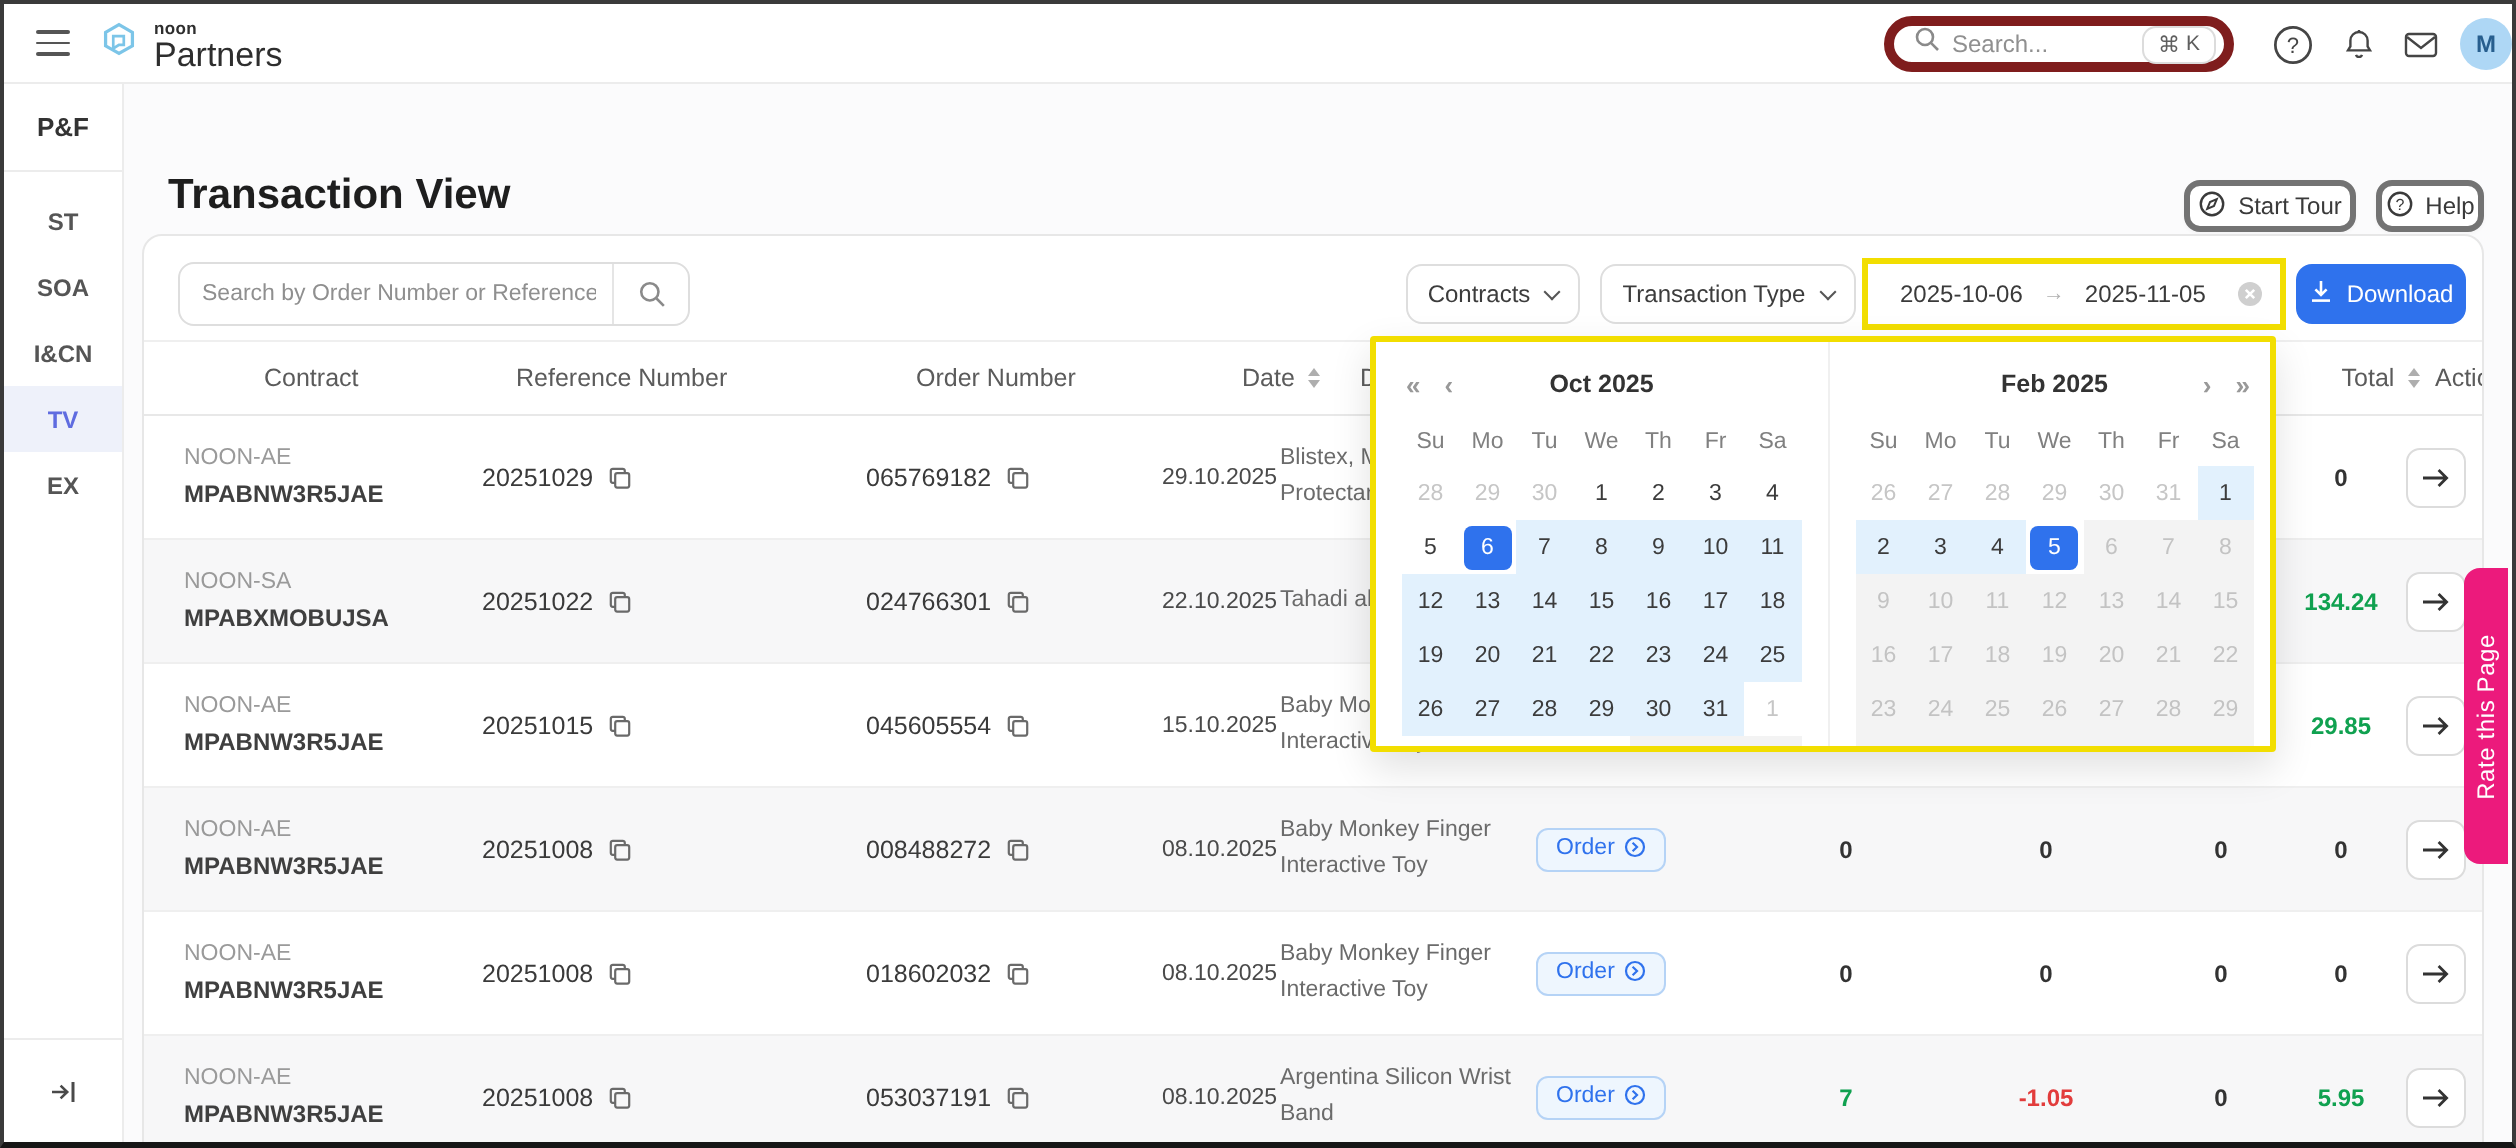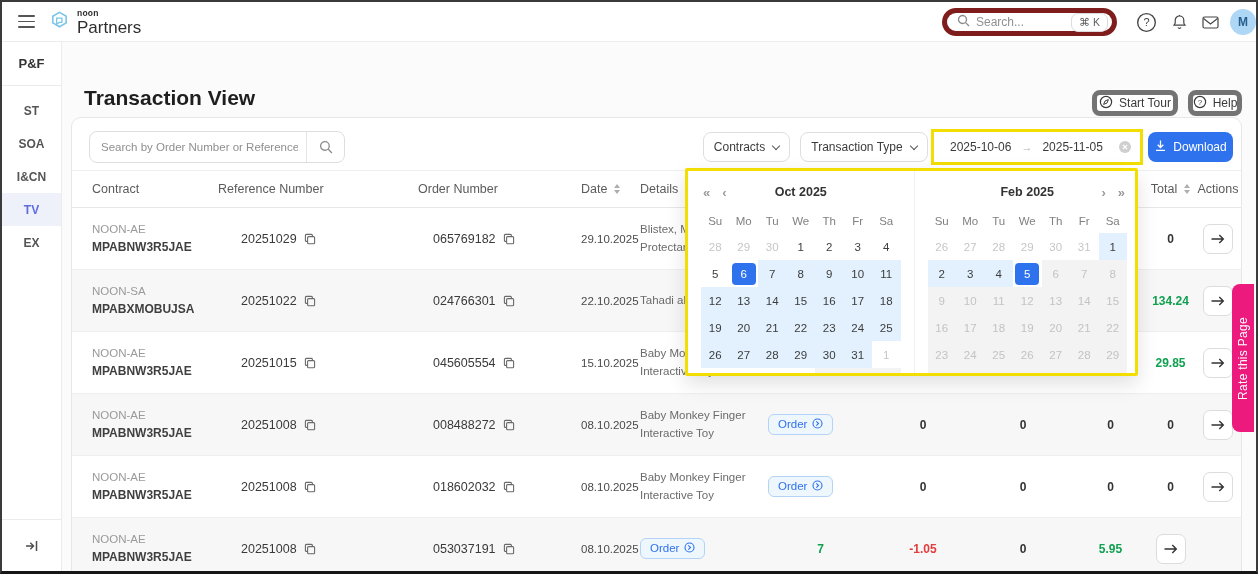--- a/index.html
+++ b/index.html
@@ -28,21 +28,21 @@
   .side-section { height:44px; display:flex; align-items:center; justify-content:center; font-size:13px; font-weight:600; color:#333; border-bottom:1px solid #ececec; cursor:pointer; }
   .side-items { padding-top:8px; }
   .side-item { height:33px; display:flex; align-items:center; justify-content:center; font-size:12px; font-weight:600; color:#555; cursor:pointer; }
   .side-item.active { background:#eef1fa; color:#5f6ce0; }
   .side-foot { position:absolute; left:0; right:0; bottom:0; height:52px; border-top:1px solid #ececec; display:flex; align-items:center; justify-content:center; }
   .collapse-btn { cursor:pointer; display:flex; align-items:center; justify-content:center; width:24px; height:24px; }
 
   
   .main { position:absolute; left:60px; top:40px; right:0; bottom:0; background:#fbfbfc; }
   .page-title { position:absolute; left:22px; top:44px; font-size:21px; font-weight:700; color:#1e1e1e; }
-  .ghost-btn { position:absolute; height:26px; background:#fff; border:5px solid #737373; border-radius:8px; display:flex; align-items:center; justify-content:center; gap:6px; font-size:12px; color:#3a3a3a; cursor:pointer; box-shadow:0 1px 2px rgba(0,0,0,.03); }
+  .ghost-btn { position:absolute; height:26px; background:#fff; border:3px solid #737373; border-radius:8px; display:flex; align-items:center; justify-content:center; gap:6px; font-size:12px; color:#3a3a3a; cursor:pointer; box-shadow:0 1px 2px rgba(0,0,0,.03); }
   #btn-start-tour { left:1030px; top:48px; width:86px; }
   #btn-help { left:1126px; top:48px; width:54px; }
 
   
   .card { position:absolute; left:9px; top:75px; width:1171px; height:505px; background:#fff; border:1px solid #e7e7e7; border-radius:10px; z-index:1; overflow:hidden; }
   .flt-search { position:absolute; left:17px; top:13px; width:256px; height:32px; border:1px solid #dedede; border-radius:8px; display:flex; align-items:stretch; background:#fff; }
   .flt-search input { border:none; outline:none; flex:1; min-width:0; padding:0 8px 0 11px; font-size:11.5px; color:#555; font-family:inherit; background:transparent; }
   .flt-search input::placeholder { color:#8f8f8f; }
   .flt-search .mag { width:38px; border-left:1px solid #e5e5e5; display:flex; align-items:center; justify-content:center; cursor:pointer; }
   .dropdown { position:absolute; top:14px; height:30px; background:#fff; border:1px solid #dedede; border-radius:8px; display:flex; align-items:center; justify-content:center; gap:8px; font-size:12px; color:#3c3c3c; cursor:pointer; }
@@ -50,21 +50,21 @@
   #dd-ttype { left:728px; width:128px; }
   .chev { width:6px; height:6px; border-right:1.4px solid #555; border-bottom:1.4px solid #555; transform:rotate(45deg); margin-top:-3px; }
   .daterange { position:absolute; left:859px; top:11px; width:212px; height:36px; background:#fff; border:3px solid #f2de00; display:flex; align-items:center; padding:0 8px 0 16px; gap:8px; font-size:12px; color:#3a3a3a; }
   .daterange .arr { color:#b0b0b0; font-size:11px; flex:0 0 auto; margin:0 2px; }
   .daterange .dval { cursor:text; }
   .daterange .clear { margin-left:auto; cursor:pointer; display:flex; }
   .dl-btn { position:absolute; left:1076px; top:14px; width:85px; height:30px; background:#2f72ed; border:none; border-radius:8px; color:#fff; font-size:12px; font-weight:500; display:flex; align-items:center; justify-content:center; gap:6px; cursor:pointer; font-family:inherit; }
 
   .tgrid { display:grid; grid-template-columns:126px 200px 155px 67px 128px 105px 100px 100px 75px 45px 50px; padding-left:20px; align-items:center; }
   .thead { position:absolute; left:0; right:0; top:52px; height:38px; border-top:1px solid #efefef; border-bottom:1px solid #e8e8e8; font-size:12.5px; color:#5b5b5b; background:#fff; }
-  .th { display:flex; align-items:center; }
+  .th { display:flex; align-items:center;margin-left:40px; }
   .th.c-ref { padding-left:0; } .th.c-date { padding-left:8px; } .th.c-total { justify-content:center; } .th.c-act { justify-content:center; }
   .sort { display:inline-flex; flex-direction:column; gap:2.5px; margin-left:7px; }
   .sort i { width:0; height:0; border-left:3.5px solid transparent; border-right:3.5px solid transparent; }
   .sort .up { border-bottom:4px solid #aeaeae; } .sort .dn { border-top:4px solid #aeaeae; }
 
   .tbody { position:absolute; left:0; right:0; top:90px; }
   .trow { height:62px; border-bottom:1px solid #efefef; background:#fff; }
   .trow.zebra { background:#f7f7f8; }
   .cell-contract .l1 { display:block; font-size:11.5px; color:#9a9a9a; line-height:1.5; }
   .cell-contract .l2 { display:block; font-size:12px; font-weight:700; color:#3f3f3f; line-height:1.5; }
@@ -489,20 +489,21 @@
             <div class="cell-ord">
               <span>053037191</span>
               <span class="copy">
                 <svg width="12" height="12" viewBox="0 0 12 12">
                   <rect x="3.6" y="3.6" width="7" height="7.2" rx="1" fill="none" stroke="#6a6a6a" stroke-width="1.1"></rect>
                   <path d="M8.4 3.6V2.4a1 1 0 0 0-1-1H2.4a1 1 0 0 0-1 1v5a1 1 0 0 0 1 1h1.2" fill="none" stroke="#6a6a6a" stroke-width="1.1"></path>
                 </svg>
               </span>
             </div>
             <div class="cell-date">08.10.2025</div>
+            <div class="cell-det">Argentina Silicon Wrist Band</div>
             <div><span class="pill">
                 <span>Order</span>
                 <span><svg width="11" height="11" viewBox="0 0 11 11">
                     <circle cx="5.5" cy="5.5" r="4.5" fill="none" stroke="#2f72ed" stroke-width="1.1"></circle>
                     <path d="M4.3 3.4 6.5 5.5 4.3 7.6" fill="none" stroke="#2f72ed" stroke-width="1.1"></path>
                   </svg></span>
               </span></div>
             <div class="num green">7</div>
             <div class="num red">-1.05</div>
             <div class="num ">0</div>

